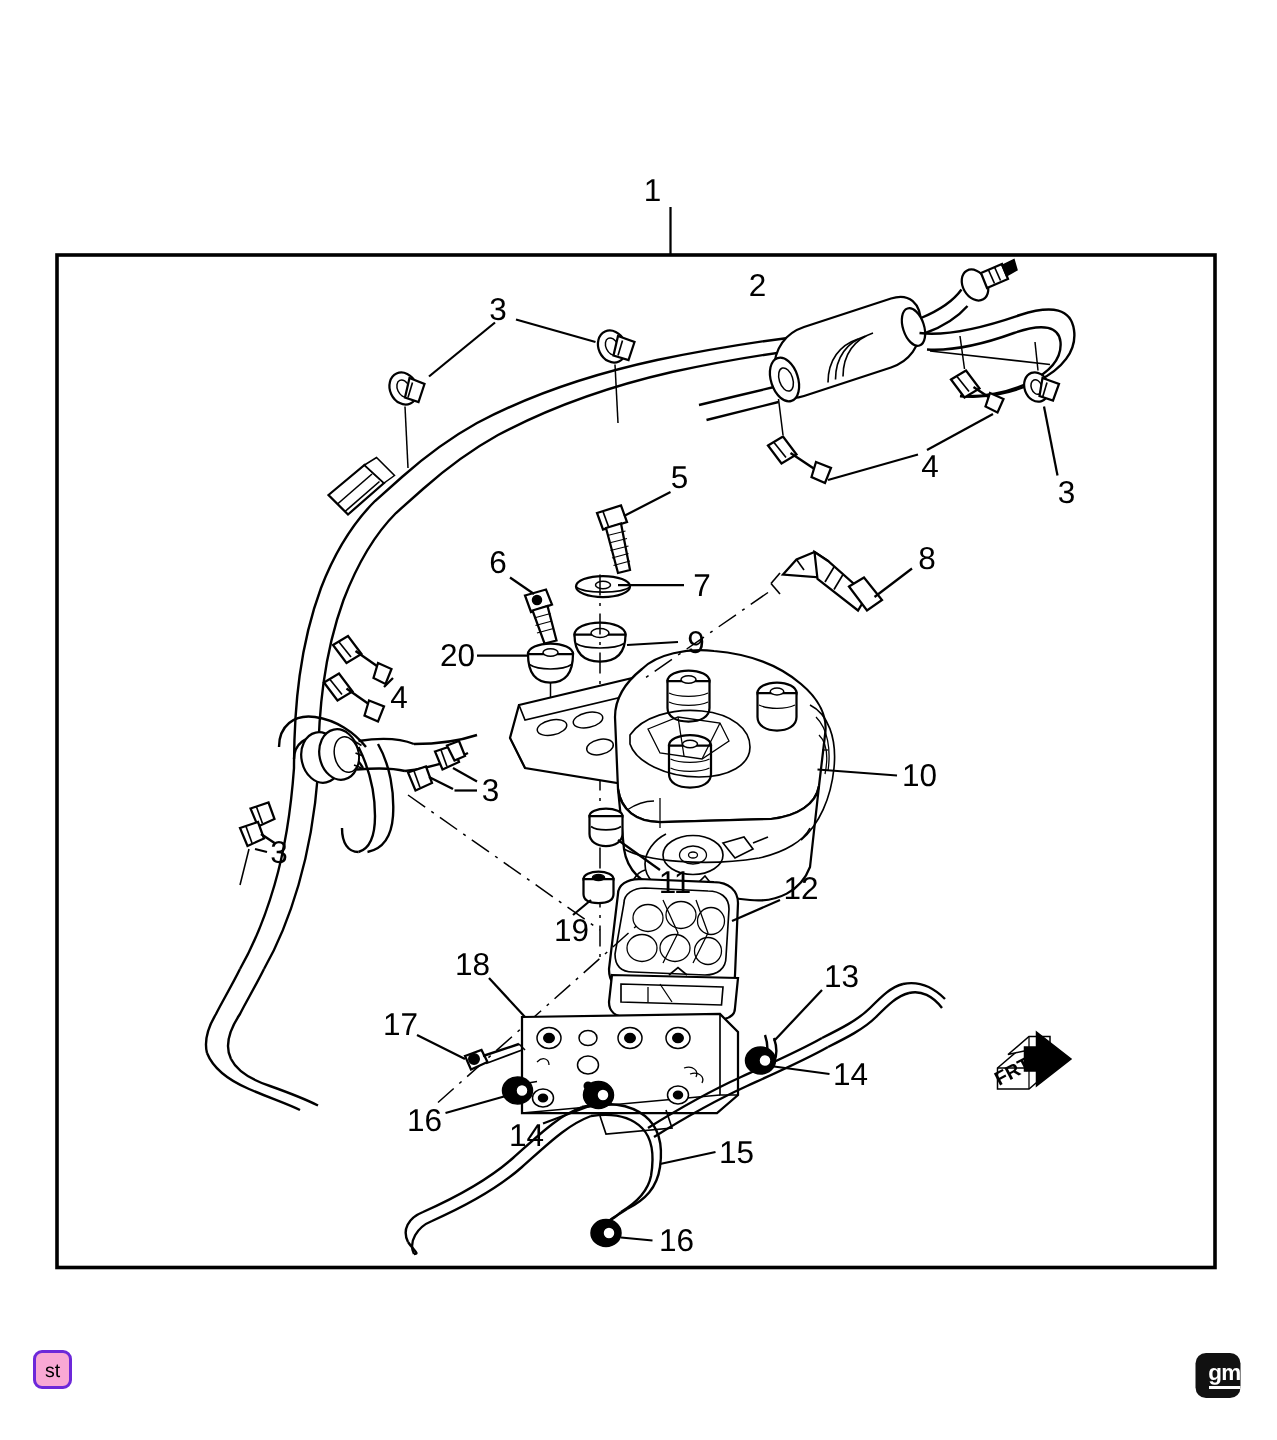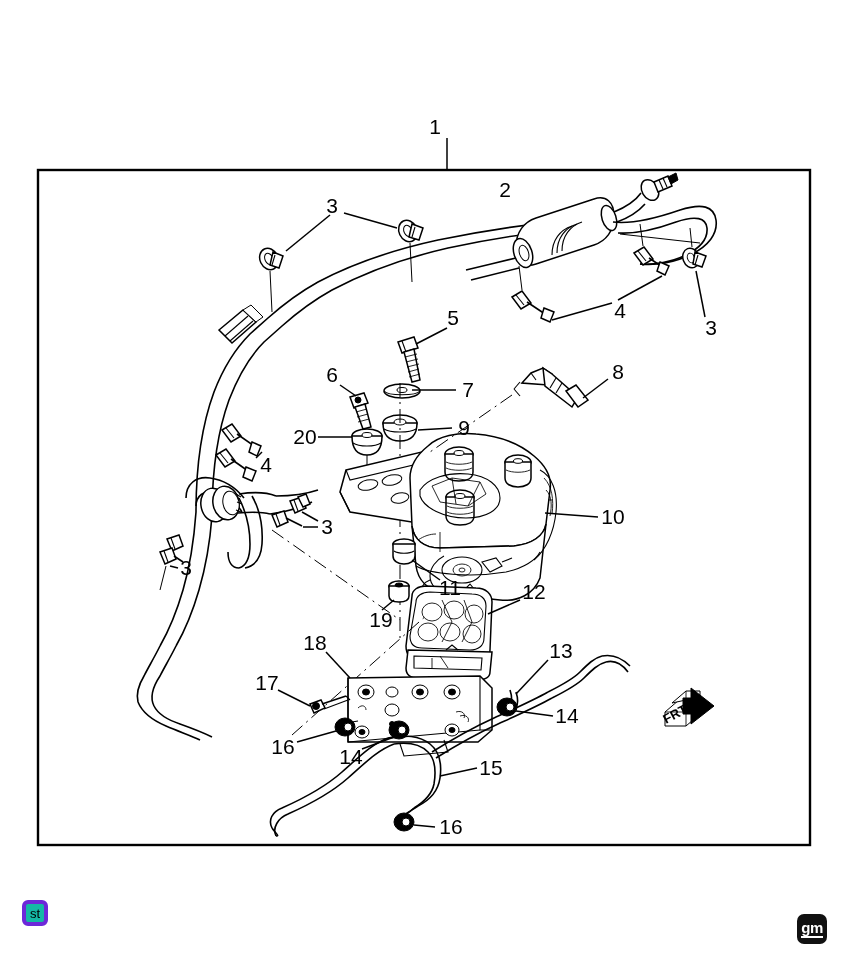--- a/index.html
+++ b/index.html
@@ -30,41 +30,41 @@
     letter-spacing: 0.4px;
     color: #000000;
     white-space: pre;
   }
   .corner-tag {
     position: absolute;
     left: 22px;
     bottom: 34px;
     width: 26px;
     height: 26px;
-    border: 4px solid #6d28d9;
+    border: 2px solid #6d28d9;
     border-radius: 6px;
     box-sizing: border-box;
     display: flex;
     align-items: center;
     justify-content: center;
     font-size: 13px;
     color: #000000;
-    background: #14b8a6;
+    background: #f9a8d4;
   }
   .gm-logo {
     position: absolute;
     right: 24px;
-    bottom: 16px;
+    bottom: 28px;
     width: 30px;
     height: 30px;
     border-radius: 7px;
     background: #111111;
     display: flex;
     align-items: center;
-    justify-content: center;
+    justify-content: flex-end;
     box-sizing: border-box;
   }
   .gm-logo span {
     color: #ffffff;
     font-size: 15px;
     font-weight: bold;
     letter-spacing: -0.5px;
     line-height: 1;
     border-bottom: 2px solid #ffffff;
     padding-bottom: 1px;

